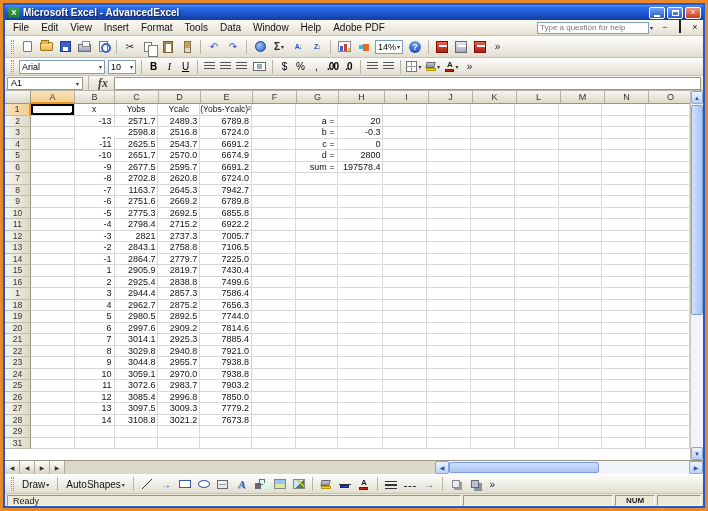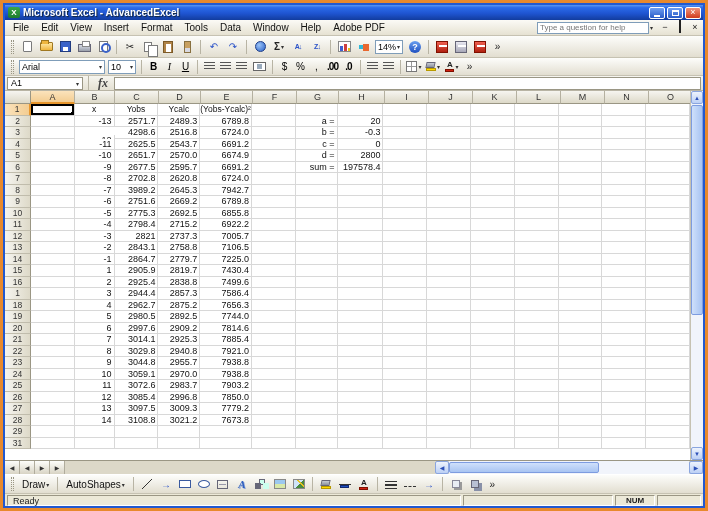--- a/index.html
+++ b/index.html
@@ -410,21 +410,21 @@
               <div class="cell" style="width: 44px;"></div>
               <div class="cell" style="width: 44px;"></div>
               <div class="cell" style="width: 44px;"></div>
               <div class="cell" style="width: 44px;"></div>
               <div class="cell" style="width: 44px;"></div>
             </div>
             <div class="grow">
               <div class="rowhead">3</div>
               <div class="cell" style="width: 44px;"></div>
               <div class="cell num" style="width: 40px; margin-top: 8px;">-12</div>
-              <div class="cell num" style="width: 44px;">4298.6</div>
+              <div class="cell num" style="width: 44px;">2598.8</div>
               <div class="cell num" style="width: 42px;">2516.8</div>
               <div class="cell num" style="width: 52px;">6724.0</div>
               <div class="cell" style="width: 44px;"></div>
               <div class="cell num" style="width: 42px;">b =</div>
               <div class="cell num" style="width: 46px;">-0.3</div>
               <div class="cell" style="width: 44px;"></div>
               <div class="cell" style="width: 44px;"></div>
               <div class="cell" style="width: 44px;"></div>
               <div class="cell" style="width: 44px;"></div>
               <div class="cell" style="width: 44px;"></div>
@@ -500,21 +500,21 @@
               <div class="cell" style="width: 44px;"></div>
               <div class="cell" style="width: 44px;"></div>
               <div class="cell" style="width: 44px;"></div>
               <div class="cell" style="width: 44px;"></div>
               <div class="cell" style="width: 44px;"></div>
             </div>
             <div class="grow">
               <div class="rowhead">8</div>
               <div class="cell" style="width: 44px;"></div>
               <div class="cell num" style="width: 40px;">-7</div>
-              <div class="cell num" style="width: 44px;">3989.2</div>
+              <div class="cell num" style="width: 44px;">1163.7</div>
               <div class="cell num" style="width: 42px;">2645.3</div>
               <div class="cell num" style="width: 52px;">7942.7</div>
               <div class="cell" style="width: 44px;"></div>
               <div class="cell" style="width: 42px;"></div>
               <div class="cell" style="width: 46px;"></div>
               <div class="cell" style="width: 44px;"></div>
               <div class="cell" style="width: 44px;"></div>
               <div class="cell" style="width: 44px;"></div>
               <div class="cell" style="width: 44px;"></div>
               <div class="cell" style="width: 44px;"></div>

